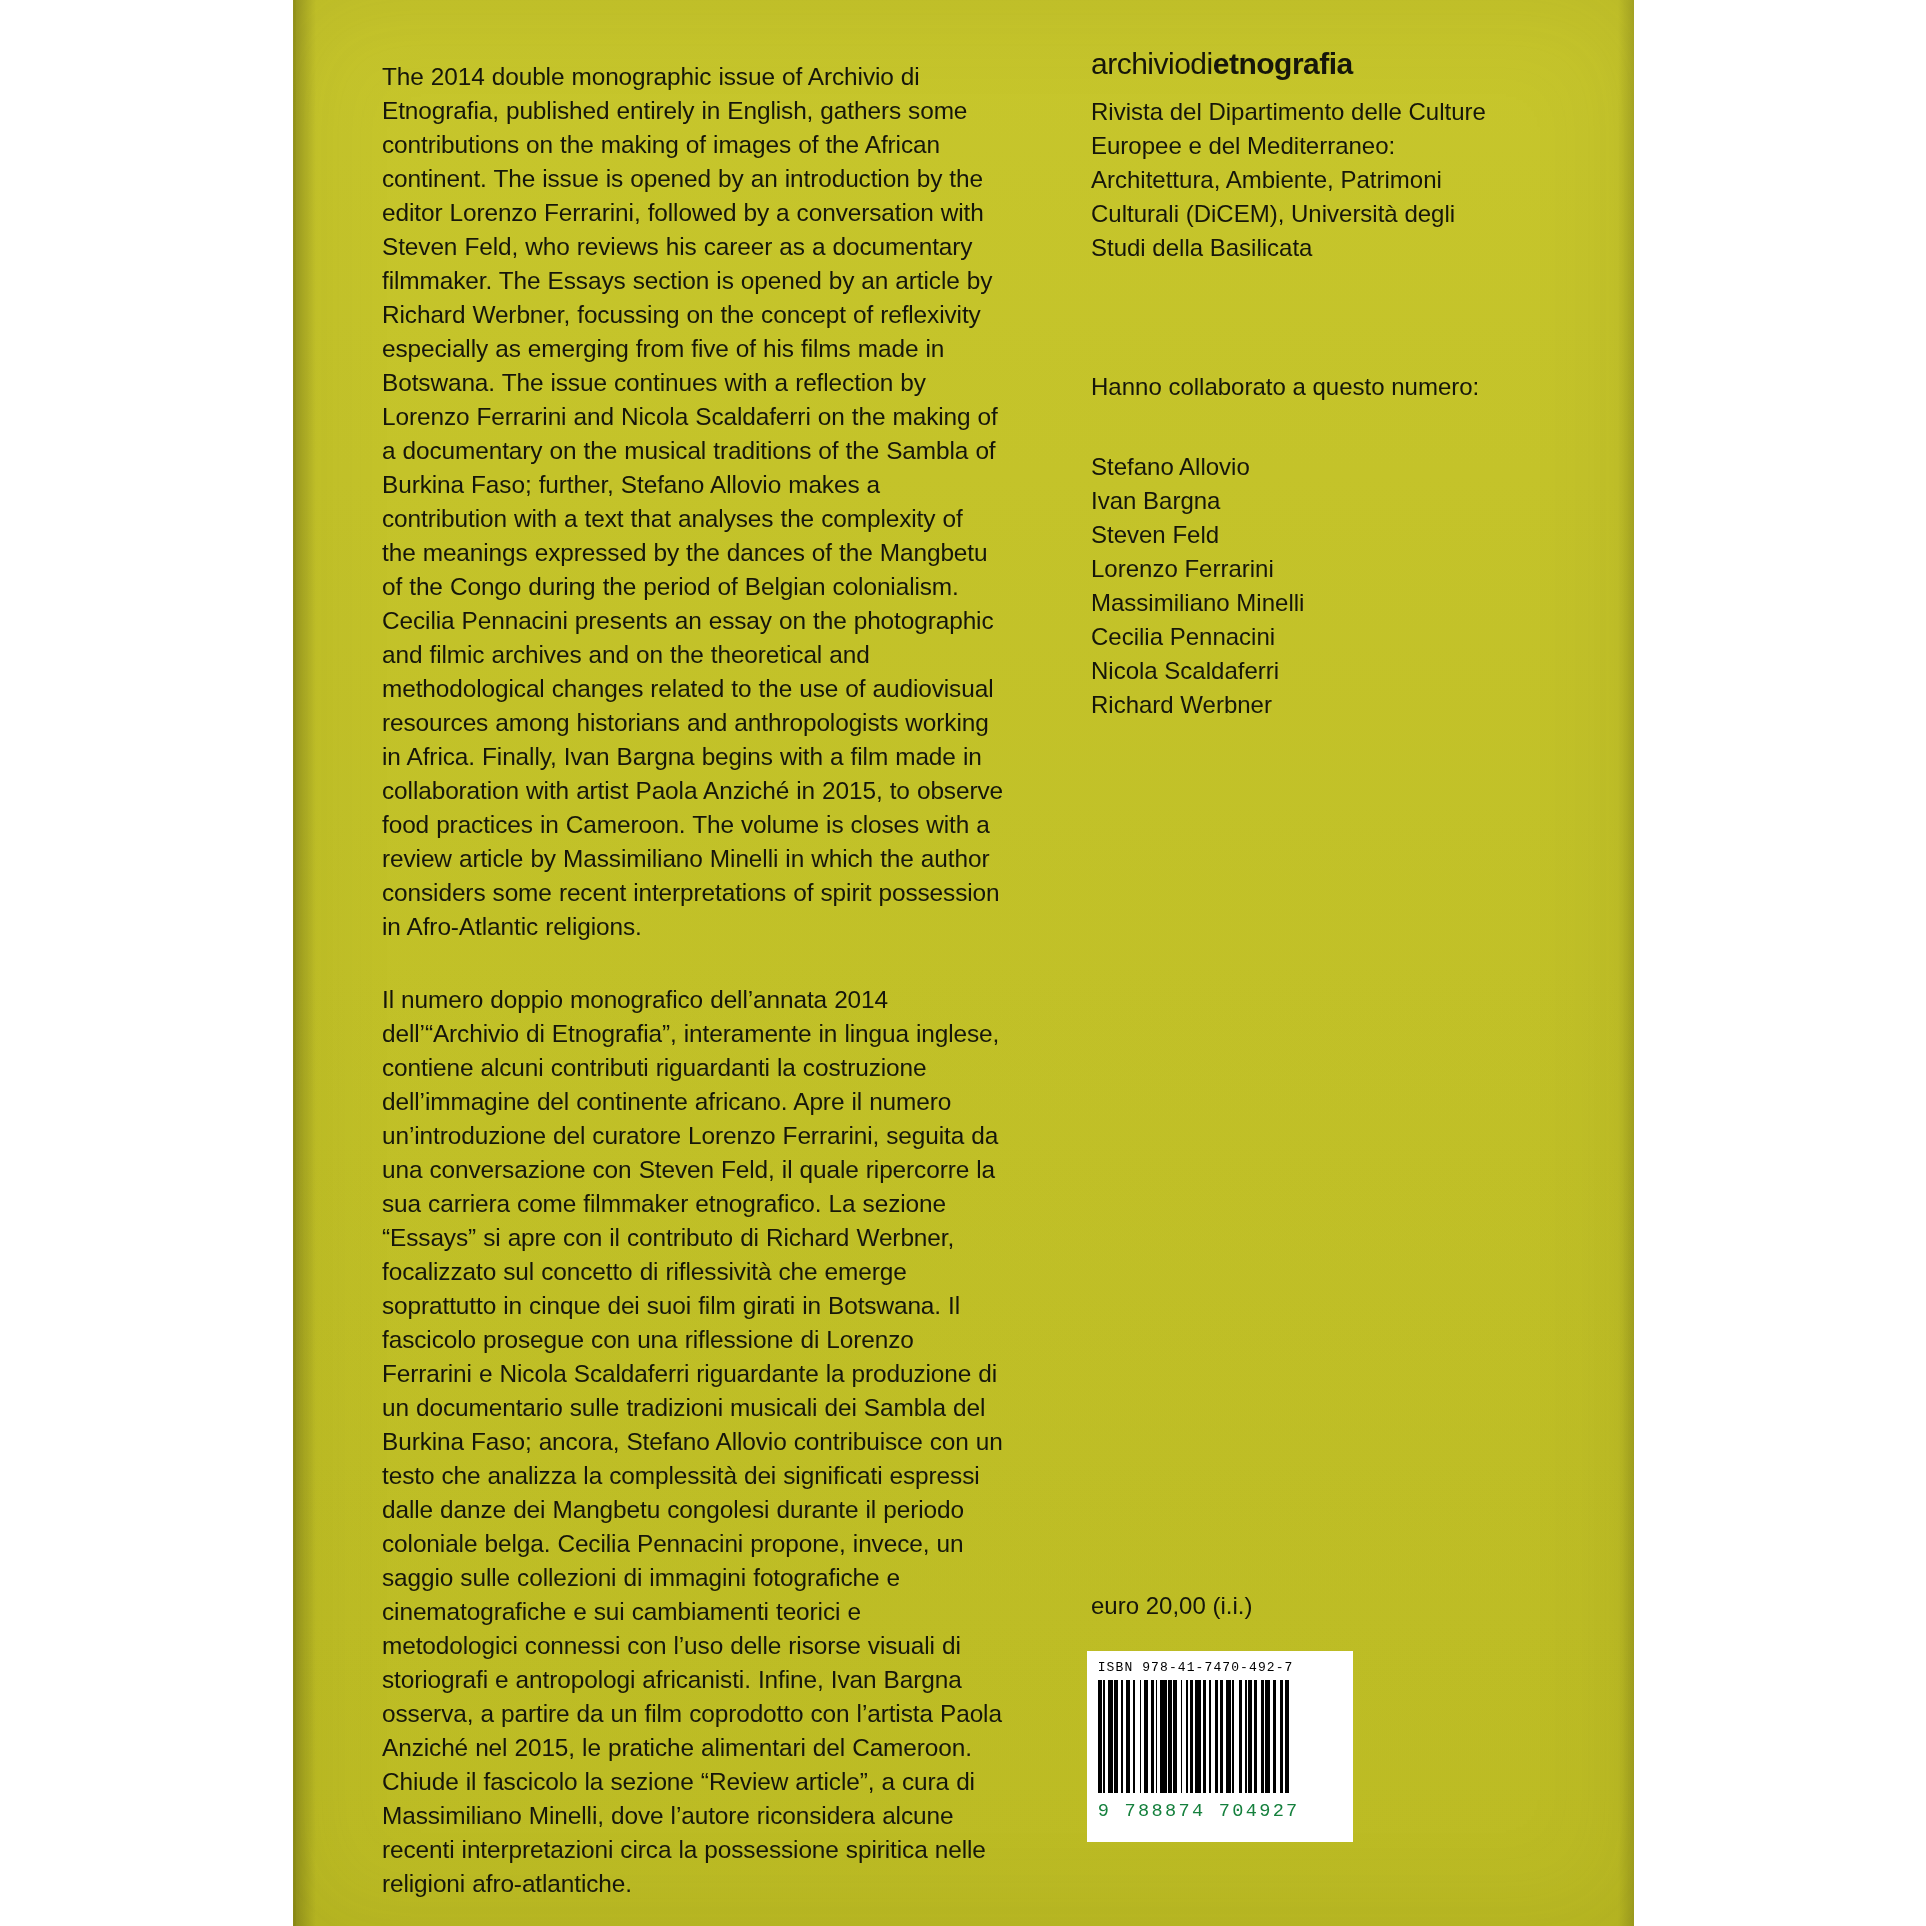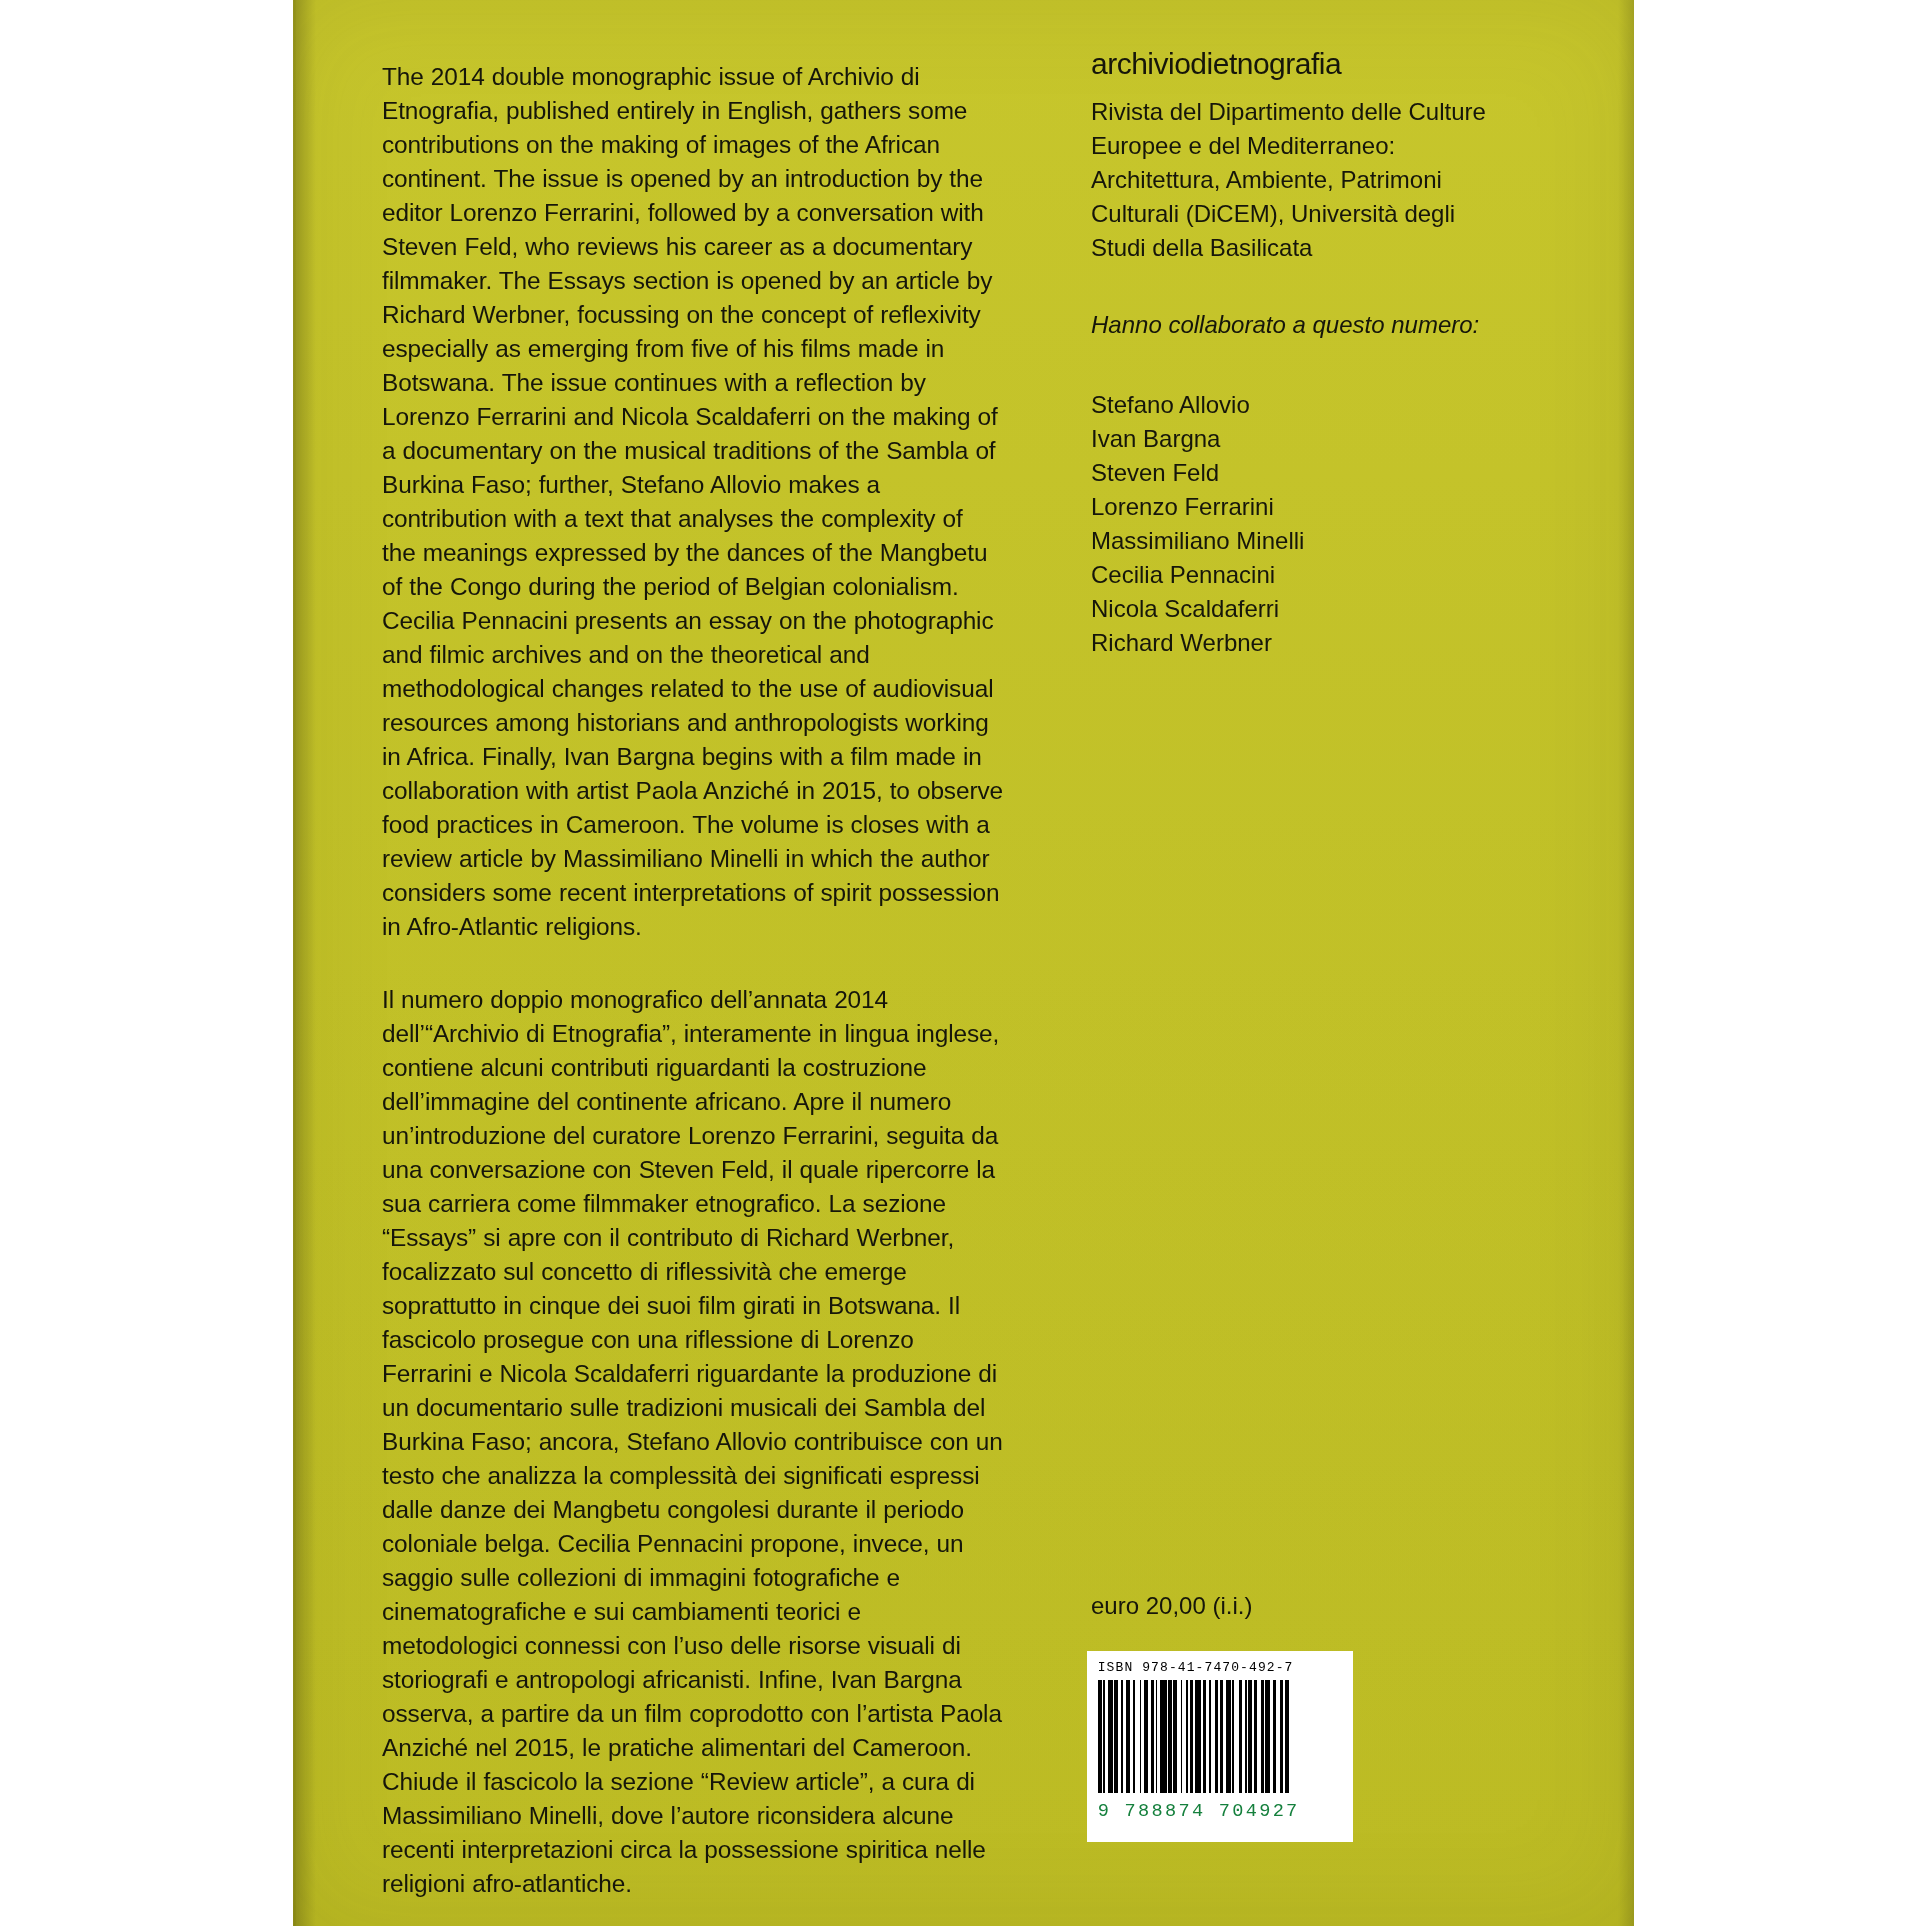--- a/index.html
+++ b/index.html
@@ -70,31 +70,30 @@
     width: 417px;
     color: #16160a;
   }
   .brand {
     font-size: 30px;
     line-height: 35px;
     font-weight: normal;
     margin: 0 0 14px 0;
     letter-spacing: -0.5px;
   }
-  .brand .b-bold { font-weight: normal; }
+  .brand .b-bold { font-weight: bold; }
   .imprint {
     font-size: 24px;
     line-height: 34px;
     margin: 0;
   }
   .contrib-head {
-    margin-top: 43px;
-    font-size: 24px;
-    line-height: 34px;
-    font-style: italic;
+    margin-top: 105px;
+    font-size: 24px;
+    line-height: 34px;
   }
   .contrib-list {
     margin-top: 46px;
     font-size: 24px;
     line-height: 34px;
     list-style: none;
     padding: 0;
   }
   .contrib-list li { white-space: nowrap; }
 

